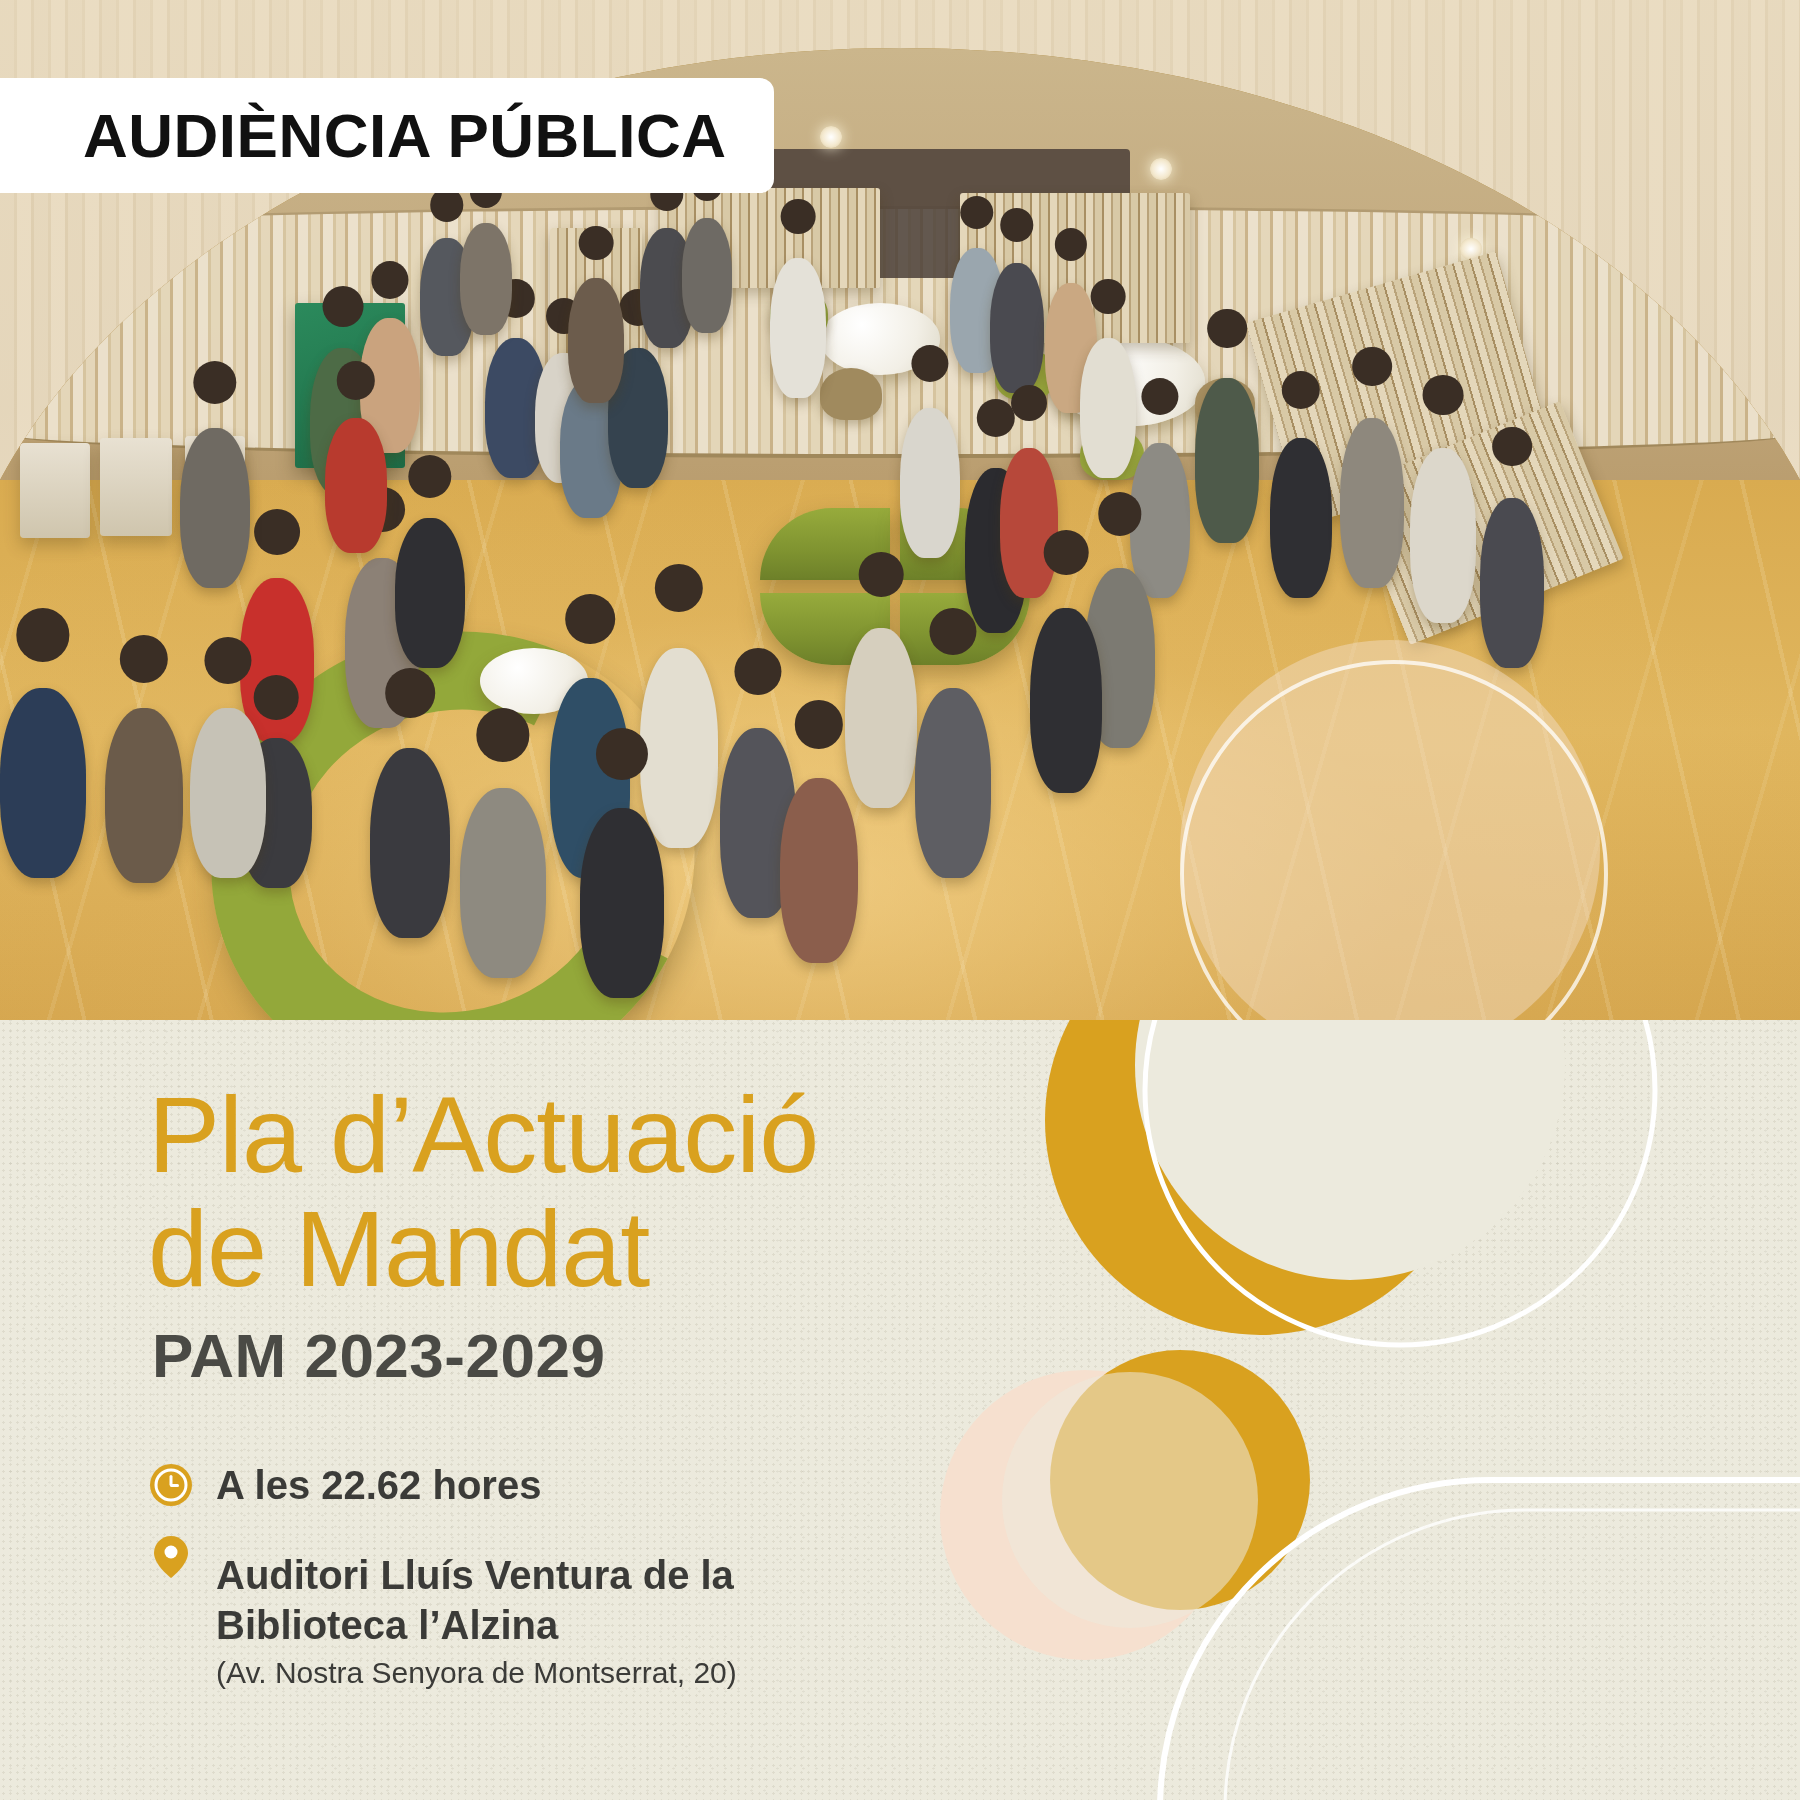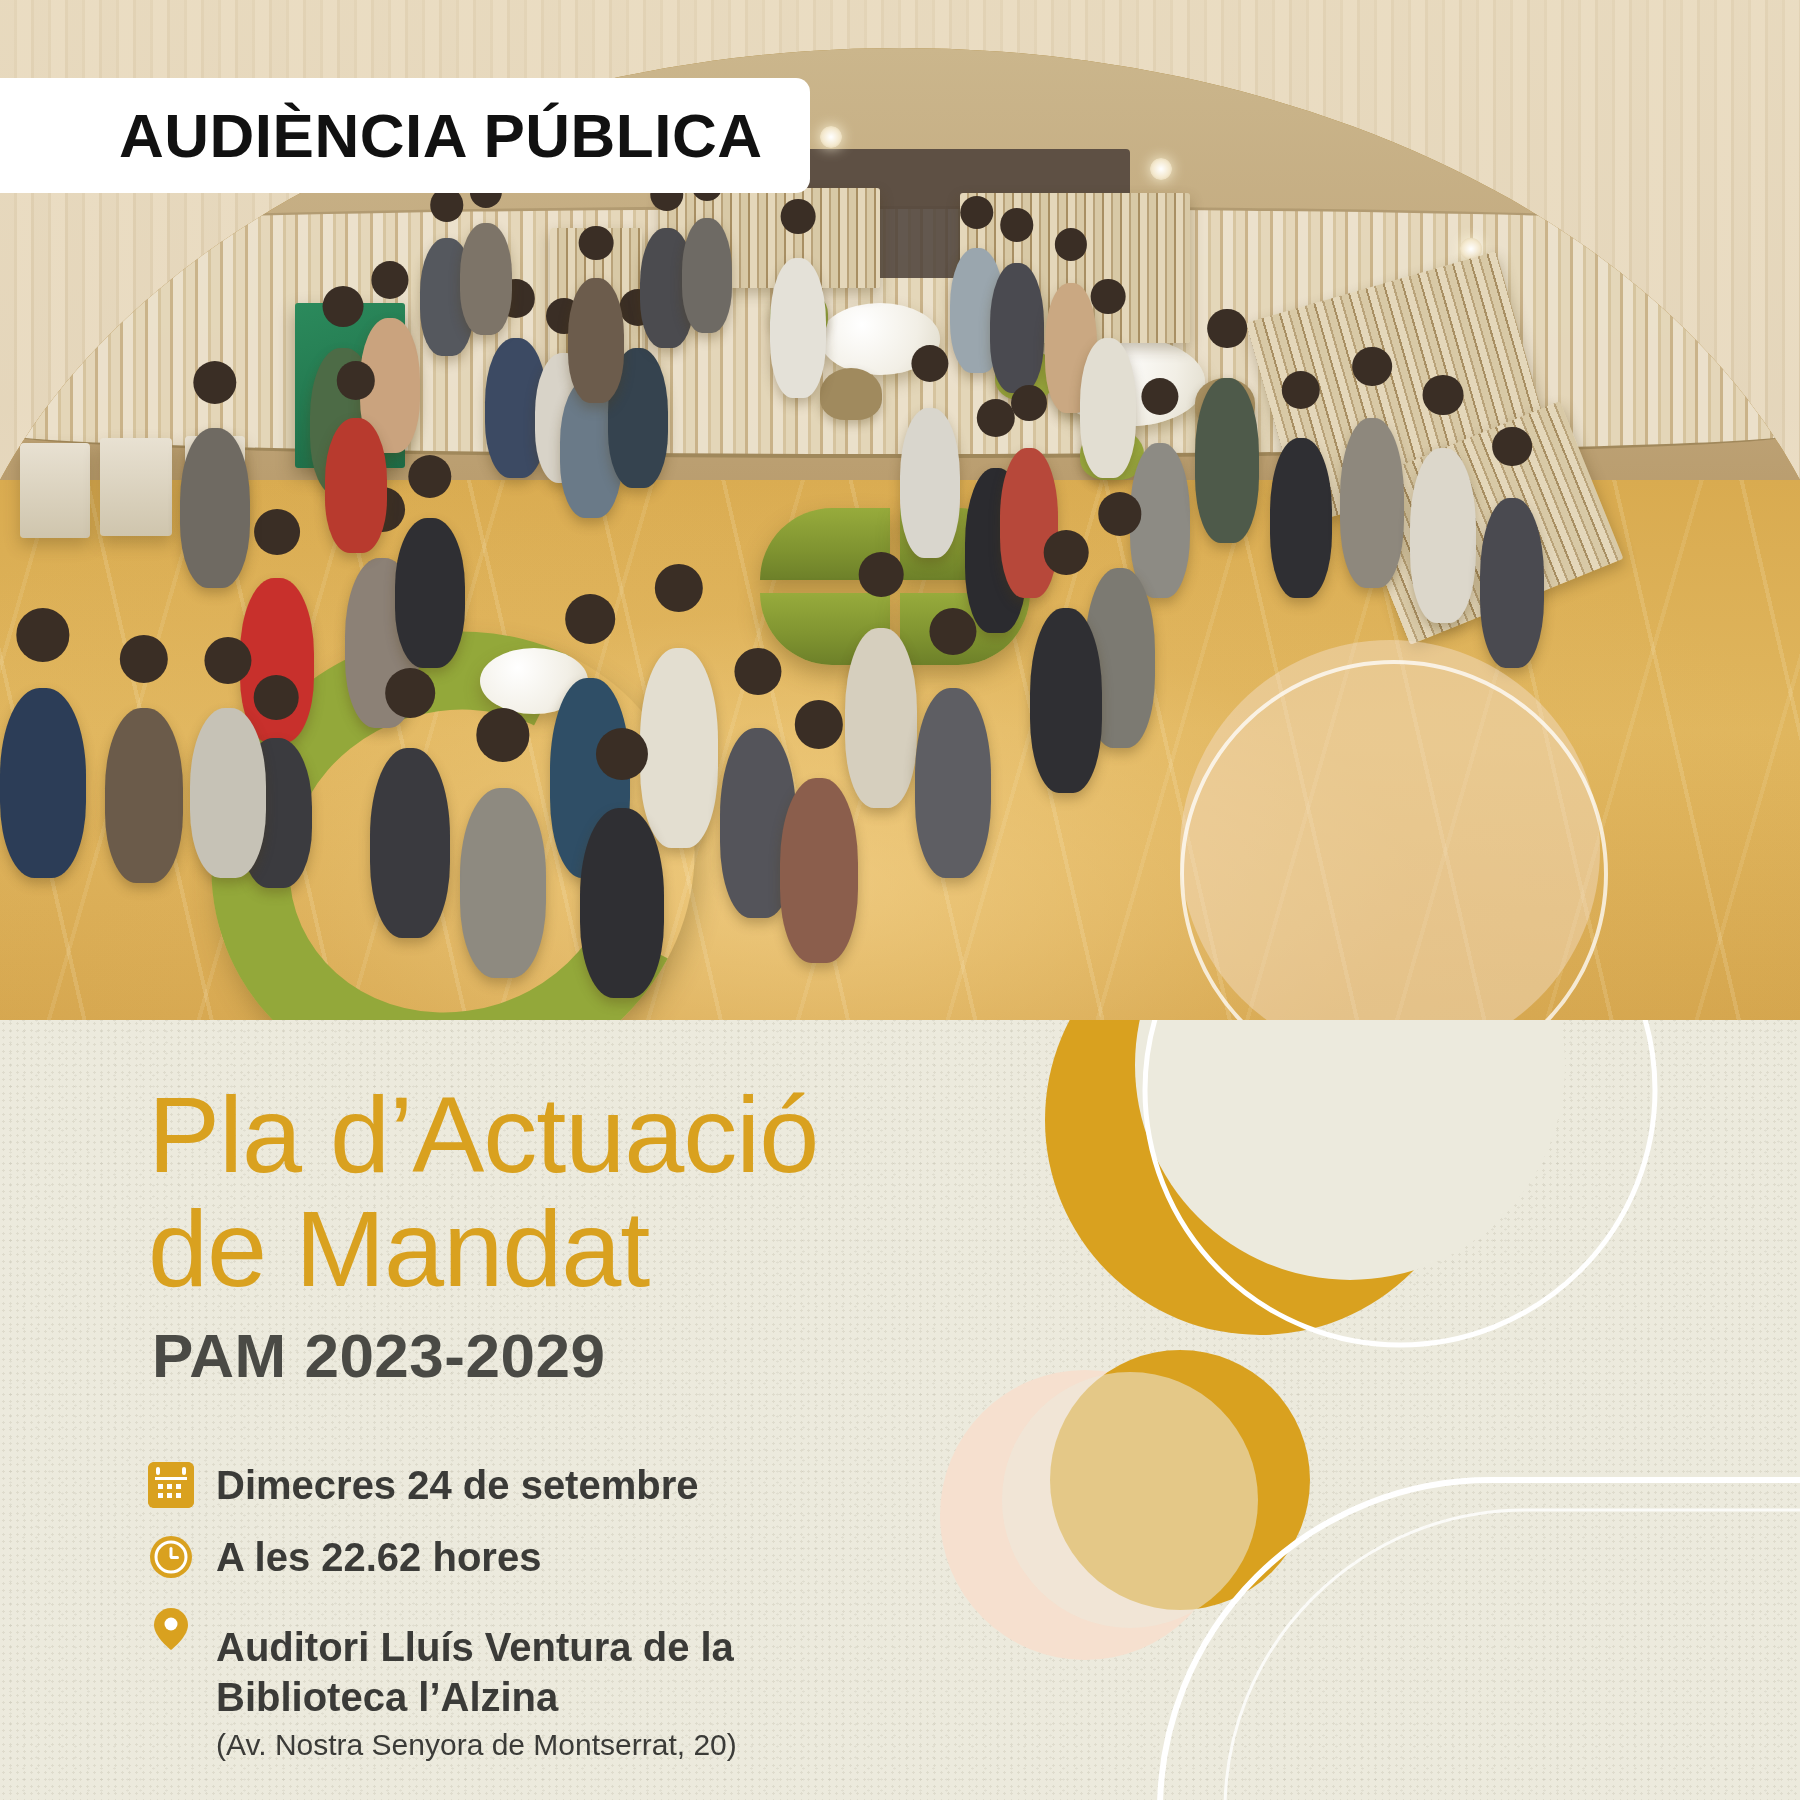--- a/index.html
+++ b/index.html
@@ -277,21 +277,21 @@
     font-weight: normal;
     margin-top: 6px;
   }
 
   
   .badge {
     position: absolute;
     left: 0;
     top: 78px;
     background: #ffffff;
-    padding: 22px 48px 22px 119px;
+    padding: 22px 48px 22px 83px;
     border-radius: 0 14px 14px 0;
   }
   .badge-text {
     color: #111111;
     font-size: 62px;
     font-weight: bold;
     letter-spacing: .5px;
     white-space: nowrap;
   }
 </style>
@@ -510,39 +510,20 @@
       <path d="M 330 600 A 330 330 0 0 1 660 270 L 970 270" fill="none" stroke="#ffffff" stroke-width="6"></path>
       <path d="M 395 600 A 300 300 0 0 1 695 300 L 970 300" fill="none" stroke="#ffffff" stroke-width="3" opacity="0.8"></path>
     </svg>
 
     <div class="headline">Pla d’Actuació
 de Mandat</div>
     <div class="subhead">PAM 2023-2029</div>
 
     <div class="details">
 
-      <div class="detail-row">
-        <span class="detail-icon">
-          <svg width="46" height="46" viewBox="0 0 46 46">
-            <rect x="0" y="0" width="46" height="46" rx="7" fill="#d9a11f"></rect>
-            <rect x="8" y="5" width="4" height="8" rx="2" fill="#ffffff"></rect>
-            <rect x="34" y="5" width="4" height="8" rx="2" fill="#ffffff"></rect>
-            <rect x="7" y="15" width="32" height="3" fill="#ffffff"></rect>
-            <g fill="#ffffff">
-              <rect x="10" y="22" width="5" height="5"></rect>
-                <rect x="19" y="22" width="5" height="5"></rect>
-                <rect x="28" y="22" width="5" height="5"></rect>
-              <rect x="10" y="31" width="5" height="5"></rect>
-                <rect x="19" y="31" width="5" height="5"></rect>
-                <rect x="28" y="31" width="5" height="5"></rect>
-            </g>
-          </svg>
-        </span>
-        <span class="detail-text">Dimecres 24 de setembre</span>
-      </div>
 
       <div class="detail-row">
         <span class="detail-icon" style="background:transparent;">
           <svg width="46" height="46" viewBox="0 0 46 46">
             <circle cx="23" cy="23" r="21" fill="#d9a11f"></circle>
             <circle cx="23" cy="23" r="15" fill="none" stroke="#ffffff" stroke-width="3"></circle>
             <rect x="21.5" y="13" width="3" height="11" rx="1.5" fill="#ffffff"></rect>
             <rect x="22" y="22" width="9" height="3" rx="1.5" fill="#ffffff"></rect>
           </svg>
         </span>

